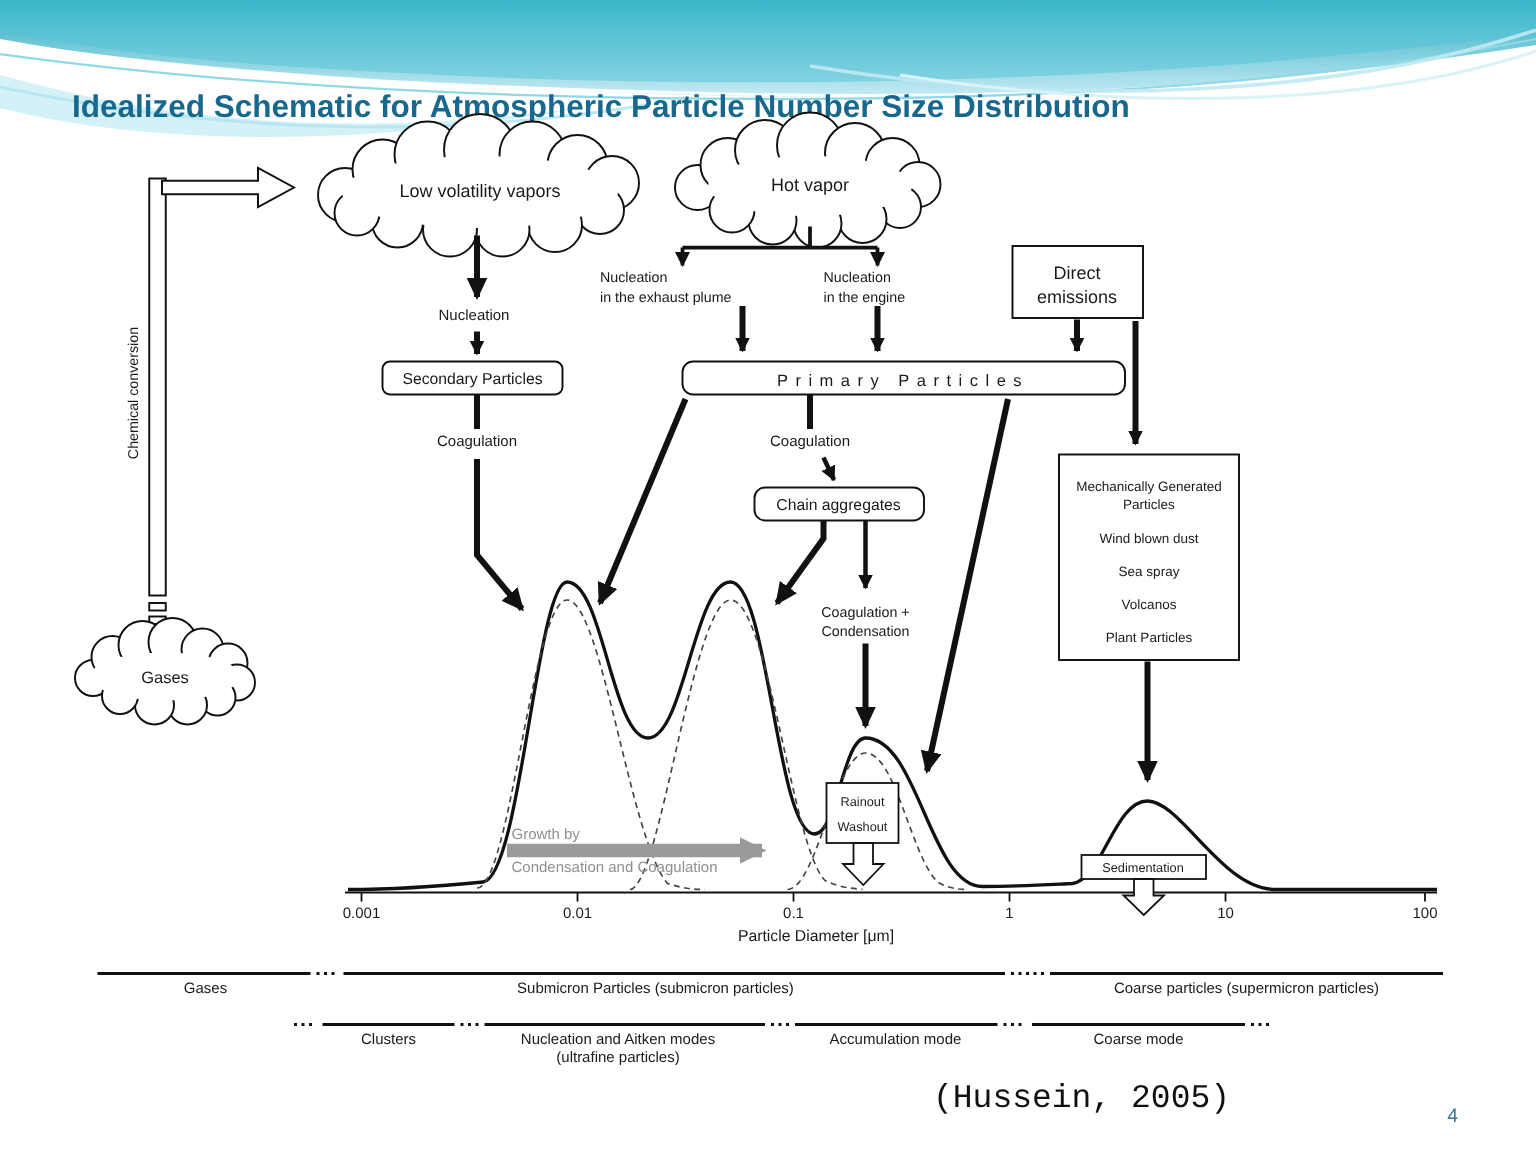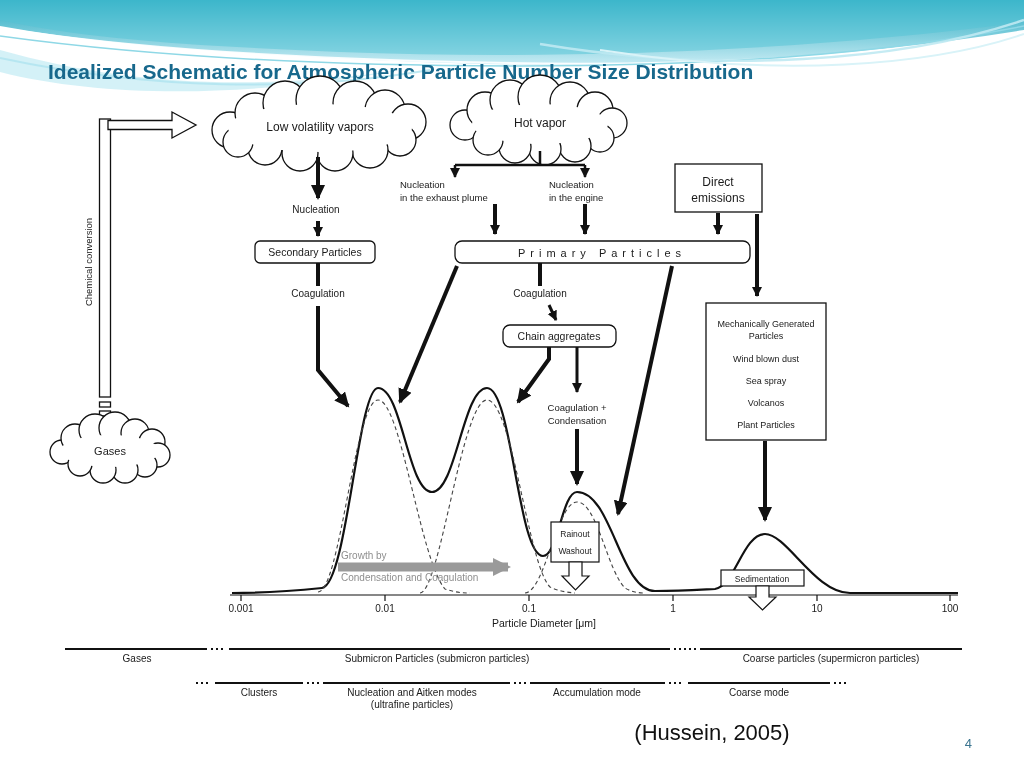--- a/index.html
+++ b/index.html
@@ -1,22 +1,22 @@
 <!DOCTYPE html>
 <html><head>
 <meta charset="utf-8">
 <style>
   html,body{margin:0;padding:0;background:#888;}
   .slide{position:relative;width:1024px;height:768px;background:#ffffff;overflow:hidden;
          font-family:"Liberation Sans",sans-serif;margin:0 auto;}
   .layer{position:absolute;left:0;top:0;}
   .title{position:absolute;left:48px;top:60px;width:920px;font-size:21px;font-weight:700;
          color:#17688c;letter-spacing:0px;}
-  .citation{position:absolute;left:592px;top:720px;width:240px;text-align:center;
-            font-family:Liberation Sans, sans-serif;font-size:22px;color:#111;}
+  .citation{position:absolute;left:622px;top:720px;width:240px;
+            font-family:Liberation Mono, monospace;font-size:22px;color:#111;}
   .pagenum{position:absolute;right:52px;top:736px;font-size:13px;color:#3c7590;}
   svg text{fill:#1a1a1a;}
   .lbl{font-size:10px;}
   .sm{font-size:9.5px;}
   .xs{font-size:8.5px;}
   .gray{fill:#8f8f8f;}
 </style>
 </head>
 <body>
 

